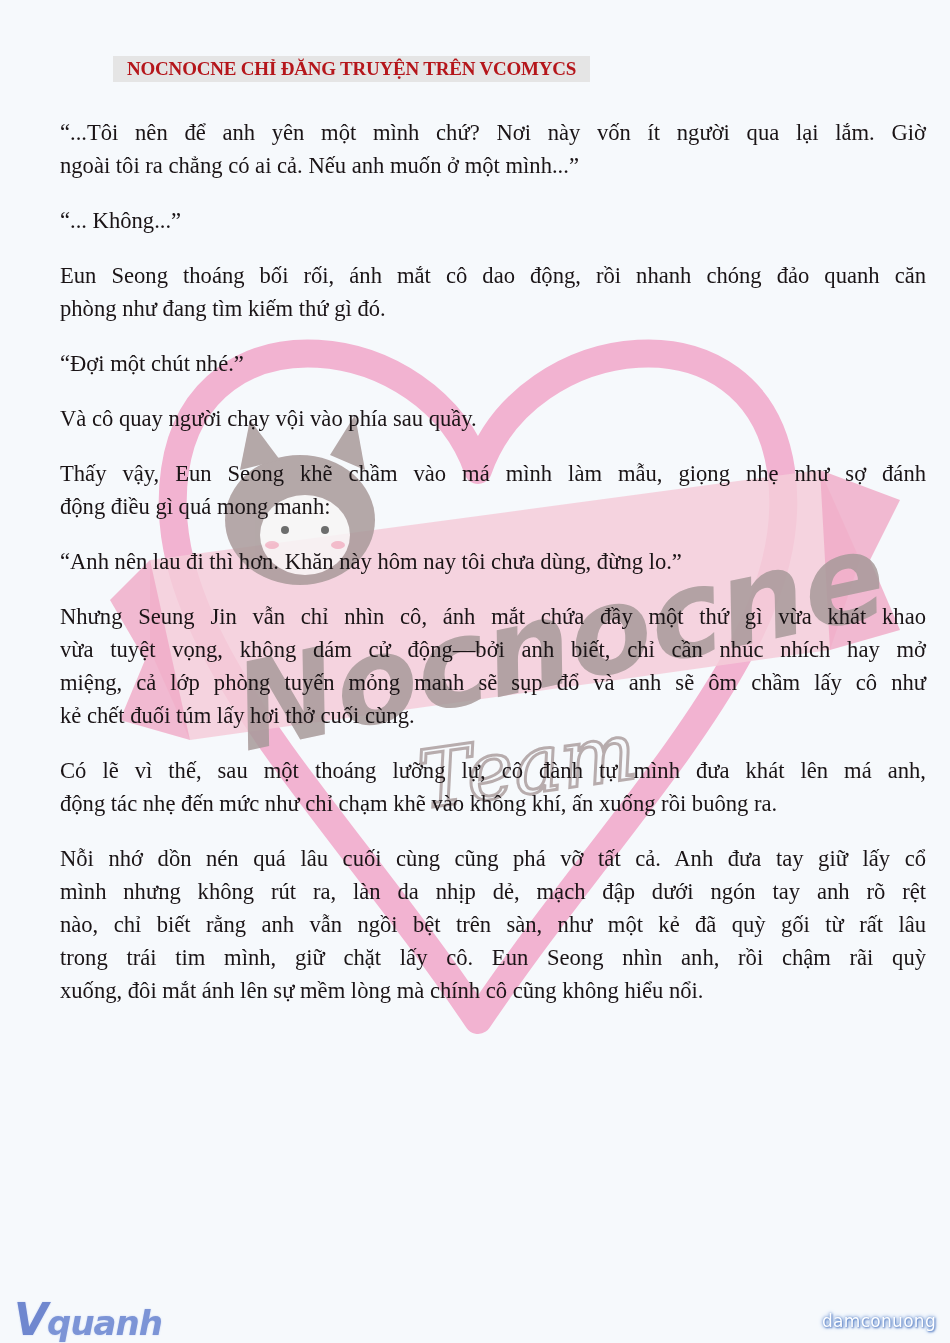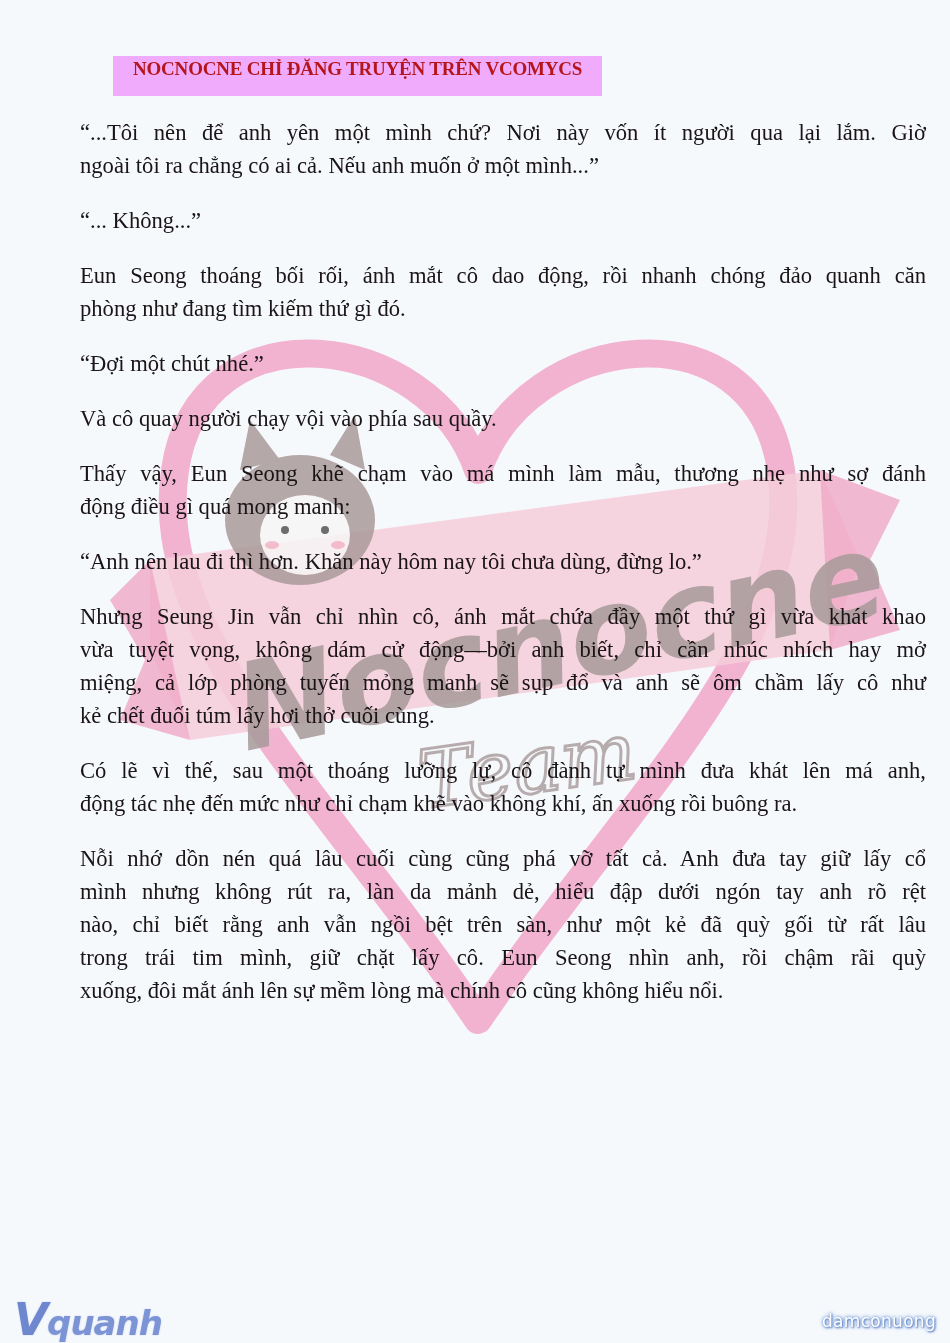--- a/index.html
+++ b/index.html
@@ -5,42 +5,42 @@
   html, body { margin: 0; padding: 0; }
   body {
     width: 950px; height: 1343px; overflow: hidden;
     background: #f6f9fc;
     position: relative;
     font-family: "DejaVu Serif", "Liberation Serif", serif;
   }
   .page { position: absolute; inset: 0; background: #f6f9fc; }
   .watermark { position: absolute; left: 0; top: 0; width: 950px; height: 1343px; pointer-events: none; z-index: 1; }
   .header-banner {
-    position: absolute; left: 113px; top: 56px; height: 40px;
-    padding: 0 20px;
-    background: #f0abfc;
+    position: absolute; left: 113px; top: 56px; height: 26px;
+    padding: 0 14px;
+    background: #e5e5e5;
     color: #b5161b;
     font-family: "Liberation Serif", serif;
     font-weight: bold;
     font-size: 19px;
     line-height: 26px;
     letter-spacing: -0.2px;
     z-index: 3;
     white-space: nowrap;
   }
   .content {
     position: absolute; left: 60px; top: 116px; width: 866px;
     z-index: 2;
     color: #1a1416;
     font-family: "Liberation Serif", serif;
     font-size: 22.6px;
     line-height: 33px;
   }
   .para { margin: 0 0 22px 0; text-align: justify; }
-  .line { display: block; white-space: nowrap; text-align: justify; text-align-last: justify; margin-left: 20px; }
+  .line { display: block; white-space: nowrap; text-align: justify; text-align-last: justify; }
   .line.last { text-align-last: left; }
   .footer-logo {
     position: absolute; left: 14px; top: 1294px; z-index: 3;
     font-family: "DejaVu Sans", sans-serif;
     font-size: 34px; font-style: italic; font-weight: bold;
     color: #7c94d6; letter-spacing: -1px;
     text-shadow: 0 0 2px #c6d3f2;
   }
   .footer-logo .big-v { font-size: 44px; color: #6f87cf; }
   .footer-credit {
@@ -95,39 +95,39 @@
       <span class="line">Eun Seong thoáng bối rối, ánh mắt cô dao động, rồi nhanh chóng đảo quanh căn</span>
       <span class="line last">phòng như đang tìm kiếm thứ gì đó.</span>
     </p>
     <p class="para">
       <span class="line last">“Đợi một chút nhé.”</span>
     </p>
     <p class="para">
       <span class="line last">Và cô quay người chạy vội vào phía sau quầy.</span>
     </p>
     <p class="para">
-      <span class="line">Thấy vậy, Eun Seong khẽ chạm vào má mình làm mẫu, thương nhẹ như sợ đánh</span>
+      <span class="line">Thấy vậy, Eun Seong khẽ chầm vào má mình làm mẫu, giọng nhẹ như sợ đánh</span>
       <span class="line last">động điều gì quá mong manh:</span>
     </p>
     <p class="para">
       <span class="line last">“Anh nên lau đi thì hơn. Khăn này hôm nay tôi chưa dùng, đừng lo.”</span>
     </p>
     <p class="para">
       <span class="line">Nhưng Seung Jin vẫn chỉ nhìn cô, ánh mắt chứa đầy một thứ gì vừa khát khao</span>
       <span class="line">vừa tuyệt vọng, không dám cử động—bởi anh biết, chỉ cần nhúc nhích hay mở</span>
       <span class="line">miệng, cả lớp phòng tuyến mỏng manh sẽ sụp đổ và anh sẽ ôm chầm lấy cô như</span>
       <span class="line last">kẻ chết đuối túm lấy hơi thở cuối cùng.</span>
     </p>
     <p class="para">
       <span class="line">Có lẽ vì thế, sau một thoáng lưỡng lự, cô đành tự mình đưa khát lên má anh,</span>
       <span class="line last">động tác nhẹ đến mức như chỉ chạm khẽ vào không khí, ấn xuống rồi buông ra.</span>
     </p>
     <p class="para">
       <span class="line">Nỗi nhớ dồn nén quá lâu cuối cùng cũng phá vỡ tất cả. Anh đưa tay giữ lấy cổ</span>
-      <span class="line">mình nhưng không rút ra, làn da mảnh dẻ, hiểu đập dưới ngón tay anh rõ rệt</span>
+      <span class="line">mình nhưng không rút ra, làn da nhịp dẻ, mạch đập dưới ngón tay anh rõ rệt</span>
       <span class="line">nào, chỉ biết rằng anh vẫn ngồi bệt trên sàn, như một kẻ đã quỳ gối từ rất lâu</span>
       <span class="line">trong trái tim mình, giữ chặt lấy cô. Eun Seong nhìn anh, rồi chậm rãi quỳ</span>
       <span class="line last">xuống, đôi mắt ánh lên sự mềm lòng mà chính cô cũng không hiểu nổi.</span>
     </p>
   </div>
 
   <div class="footer-logo">
     <span class="big-v">V</span><span>quanh</span>
   </div>
 

